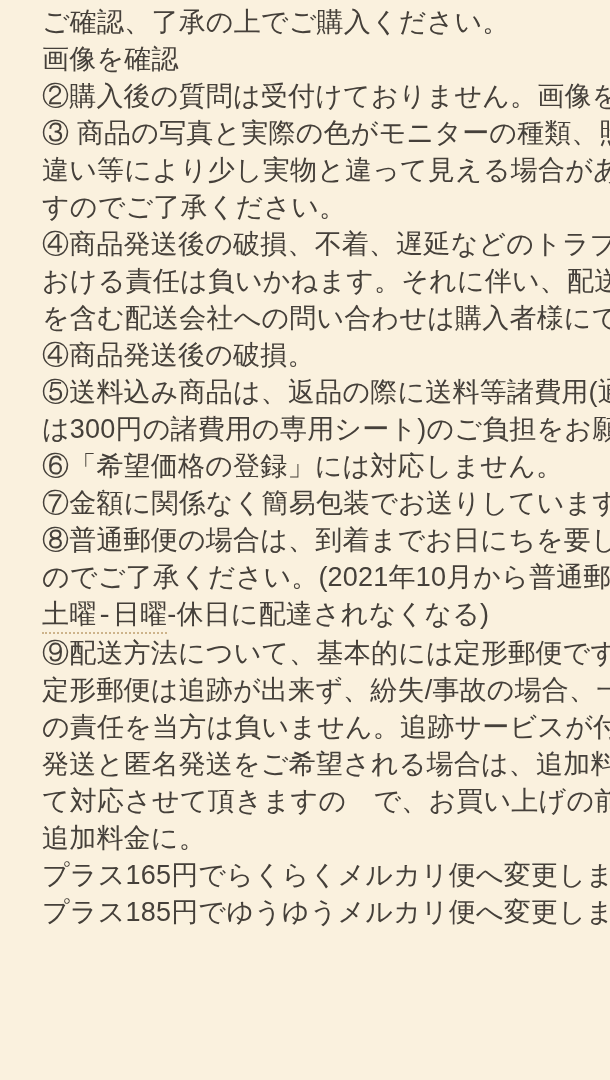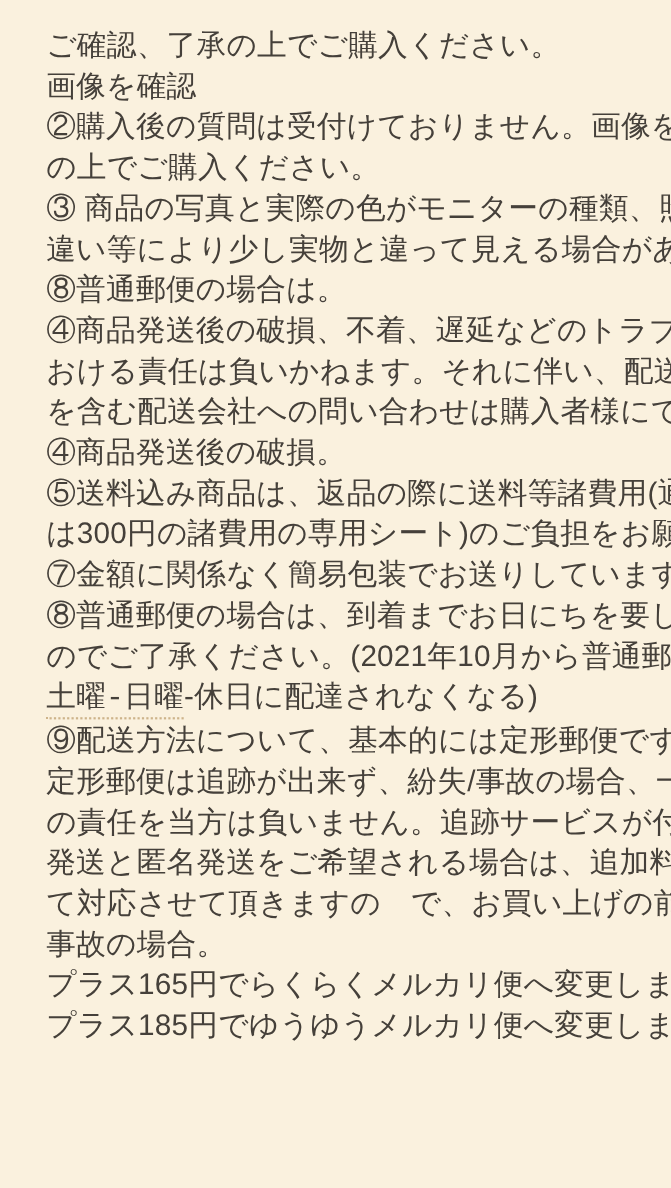--- a/index.html
+++ b/index.html
@@ -8,21 +8,21 @@
   }
   body {
     width: 610px;
     height: 1080px;
     background: #faf1de;
     overflow: hidden;
   }
   .notice {
     box-sizing: border-box;
     width: 610px;
-    padding: 23px 14px 0 42px;
+    padding: 4px 14px 0 42px;
     font-family: "Liberation Sans", sans-serif;
     font-size: 27px;
     line-height: 37px;
     color: #45403a;
     letter-spacing: 0.2px;
   }
   .line {
     white-space: pre;
     min-height: 37px;
   }
@@ -33,36 +33,36 @@
   }
 </style>
 </head>
 <body style="background: rgb(250, 241, 222);">
 
 <div class="notice" style="color: rgb(69, 64, 58);">
   <div>
       <div class="line"><span>ご確認、了承の上でご購入ください。</span></div>
       <div class="line"><span>画像を確認</span></div>
       <div class="line"><span>②購入後の質問は受付けておりません。画像を確認</span></div>
-      <div class="line"><span>の上でご購入ください。</span></div>
       <div class="line"><span>③ 商品の写真と実際の色がモニターの種類、照明の</span></div>
       <div class="line"><span>違い等により少し実物と違って見える場合がありま</span></div>
-      <div class="line"><span>⑧普通郵便の場合は。</span></div>
+      <div class="line"><span>すのでご了承ください。</span></div>
       <div class="line"><span>④商品発送後の破損、不着、遅延などのトラブルに</span></div>
       <div class="line"><span>おける責任は負いかねます。それに伴い、配送状況</span></div>
       <div class="line"><span>を含む配送会社への問い合わせは購入者様にてお願</span></div>
       <div class="line"><span>④商品発送後の破損。</span></div>
       <div class="line"><span>⑤送料込み商品は、返品の際に送料等諸費用(通常</span></div>
       <div class="line"><span>は300円の諸費用の専用シート)のご負担をお願い</span></div>
+      <div class="line"><span>⑥「希望価格の登録」には対応しません。</span></div>
       <div class="line"><span>⑦金額に関係なく簡易包装でお送りしています。</span></div>
       <div class="line"><span>⑧普通郵便の場合は、到着までお日にちを要します</span></div>
       <div class="line"><span>のでご了承ください。(2021年10月から普通郵便は</span></div>
       <div class="line"><span class="underlined">土曜-日曜</span><span>-休日に配達されなくなる)</span></div>
       <div class="line"><span>⑨配送方法について、基本的には定形郵便ですが、</span></div>
       <div class="line"><span>定形郵便は追跡が出来ず、紛失/事故の場合、一切</span></div>
       <div class="line"><span>の責任を当方は負いません。追跡サービスが付いた</span></div>
       <div class="line"><span>発送と匿名発送をご希望される場合は、追加料金に</span></div>
       <div class="line"><span>て対応させて頂きますの　で、お買い上げの前にご</span></div>
-      <div class="line"><span>事故の場合。</span></div>
+      <div class="line"><span>追加料金に。</span></div>
       <div class="line"><span>プラス165円でらくらくメルカリ便へ変更します。</span></div>
       <div class="line"><span>プラス185円でゆうゆうメルカリ便へ変更します。</span></div>
     </div>
 </div>
 
 </body></html>

